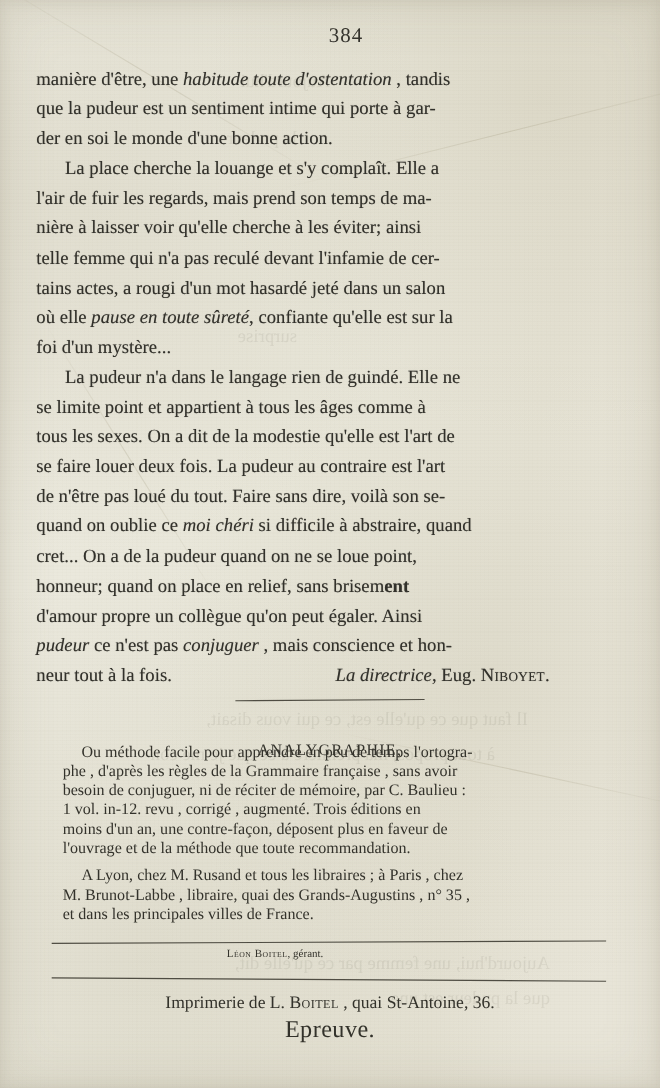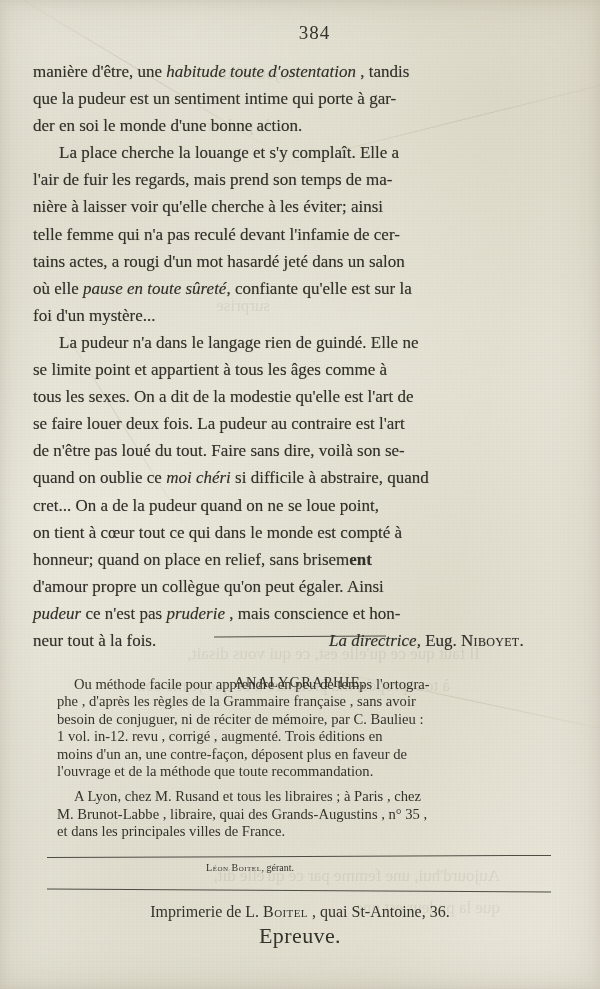--- a/index.html
+++ b/index.html
@@ -107,21 +107,20 @@
     font-variant: small-caps;
     letter-spacing: 0.3px;
   }
   .ln .bolder { font-weight: 600; }
   .ln.sig { position: relative; }
   .ln.sig .sigtail {
     position: absolute;
     left: 272px;
     top: 0;
     white-space: nowrap;
-    margin-left: 24px;
   }
 
   
   .rule {
     position: absolute;
     background: #3a382f;
     height: 1.4px;
     opacity: 0.88;
   }
   .rule.short {
@@ -244,24 +243,23 @@
         <div class="ln">tains actes, a rougi d'un mot hasardé jeté dans un salon</div>
         <div class="ln">où elle <i>pause en toute sûreté</i>, confiante qu'elle est sur la</div>
         <div class="ln">foi d'un mystère...</div>
         <div class="ln indent">La pudeur n'a dans le langage rien de guindé. Elle ne</div>
         <div class="ln">se limite point et appartient à tous les âges comme à</div>
         <div class="ln">tous les sexes. On a dit de la modestie qu'elle est l'art de</div>
         <div class="ln">se faire louer deux fois. La pudeur au contraire est l'art</div>
         <div class="ln">de n'être pas loué du tout. Faire sans dire, voilà son se-</div>
         <div class="ln">quand on oublie ce <i>moi chéri</i> si difficile à abstraire, quand</div>
         <div class="ln">cret... On a de la pudeur quand on ne se loue point,</div>
-        <div class="ln">on tient à cœur tout ce qui dans le monde est compté à</div>
         <div class="ln">honneur; quand on place en relief, sans brisem<span class="bolder">ent</span></div>
         <div class="ln">d'amour propre un collègue qu'on peut égaler. Ainsi</div>
-        <div class="ln"><i>pudeur</i> ce n'est pas <i>pruderie</i> , mais conscience et hon-</div>
+        <div class="ln"><i>pudeur</i> ce n'est pas <i>conjuguer</i> , mais conscience et hon-</div>
         <div class="ln sig"><span>neur tout à la fois.</span><span class="sigtail"><i>La directrice,</i><span> Eug. </span><span class="sc">Niboyet.</span></span></div>
       </div>
 
     <div class="rule short"></div>
 
     <div class="ad-title">ANALYGRAPHIE,</div>
 
     <div class="ad-block" id="ad-block">
         <div class="ad-ln indent">Ou méthode facile pour apprendre en peu de temps l'ortogra-</div>
         <div class="ad-ln">phe , d'après les règles de la Grammaire française , sans avoir</div>

